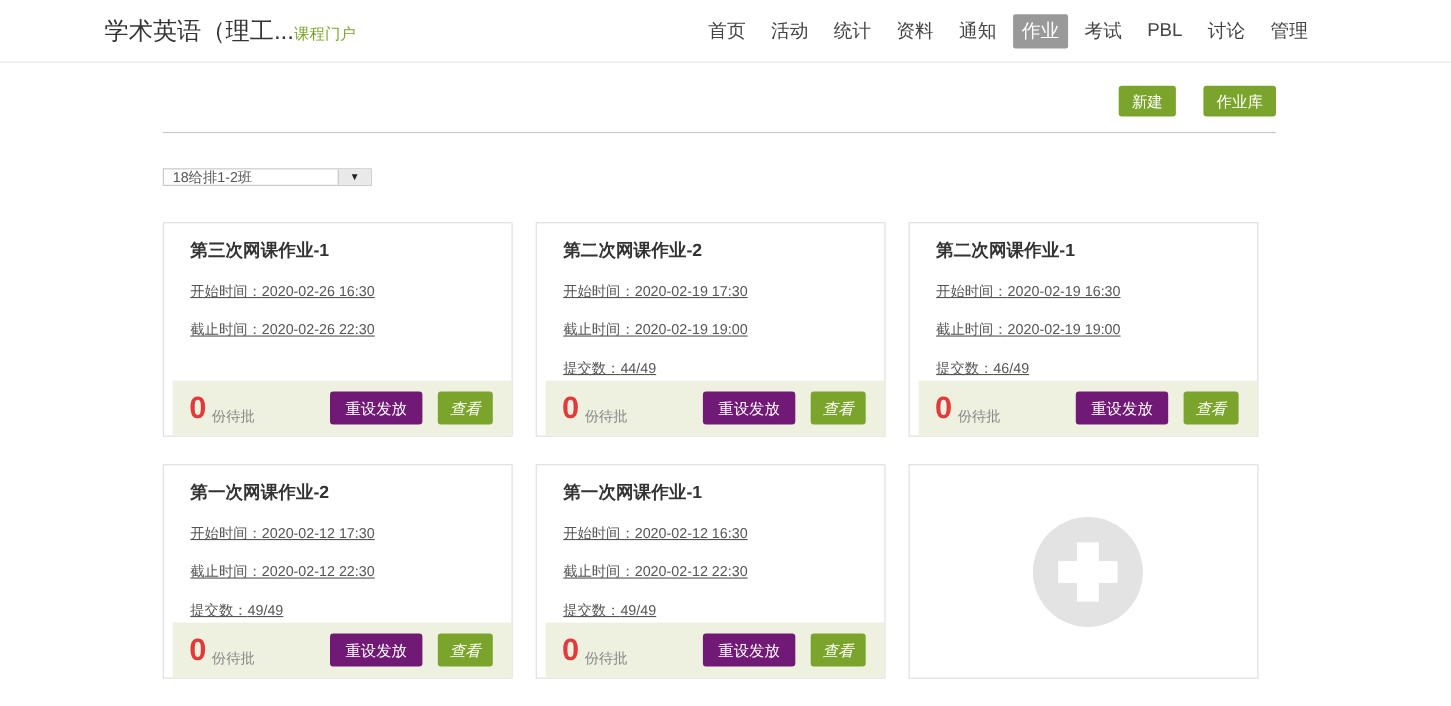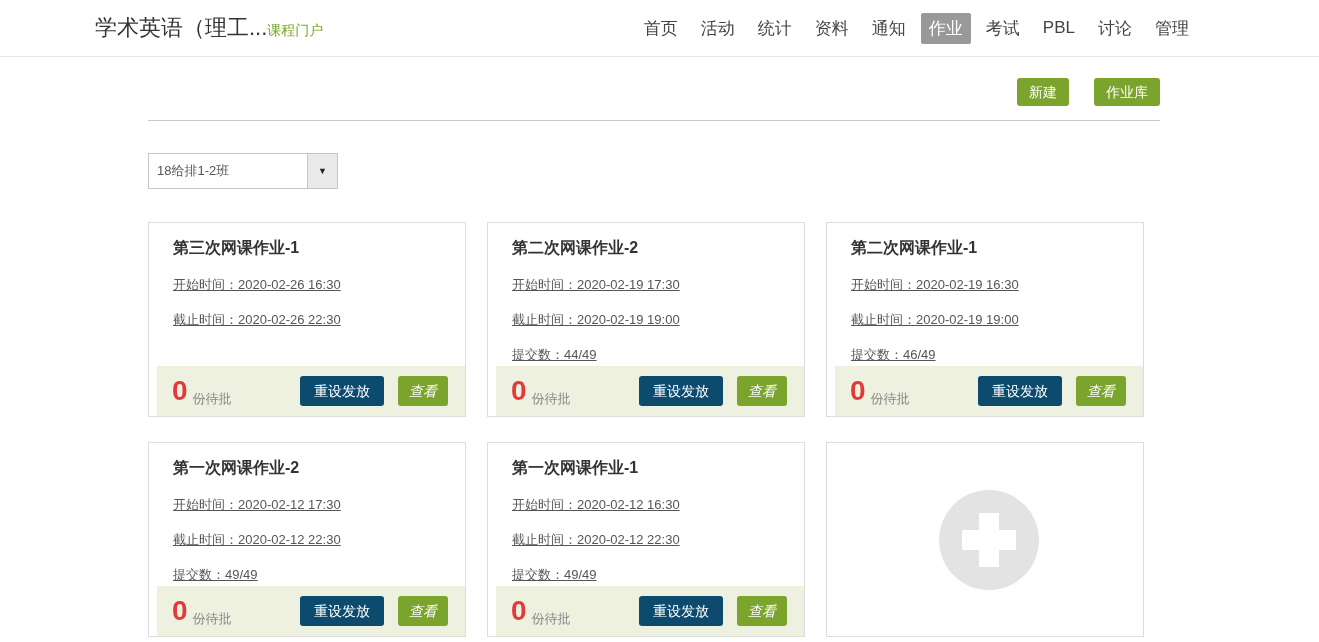--- a/index.html
+++ b/index.html
@@ -47,26 +47,26 @@
     gap: 25px;
   }
   .btn {
     border: none; cursor: pointer;
     color: #fff; font-size: 14px;
     border-radius: 3px;
     font-family: inherit;
     line-height: 1;
   }
   .btn-green { background: #7ba42c; padding: 7px 12px; }
-  .btn-orange { background: #0c4a6e; padding: 8px 14px; }
+  .btn-orange { background: #701a75; padding: 8px 14px; }
   .divider { margin-top: 14px; border-bottom: 1px solid #c8c8c8; }
 
   .filter-row { margin-top: 32px; }
   .select {
-    width: 190px; height: 36px;
+    width: 190px; height: 16px;
     border: 1px solid #c6c6c6;
     background: #fff;
     display: flex; align-items: stretch;
     cursor: pointer;
   }
   .select-value {
     flex: 1; display: flex; align-items: center;
     padding-left: 8px;
     font-size: 13px; color: #555;
   }

